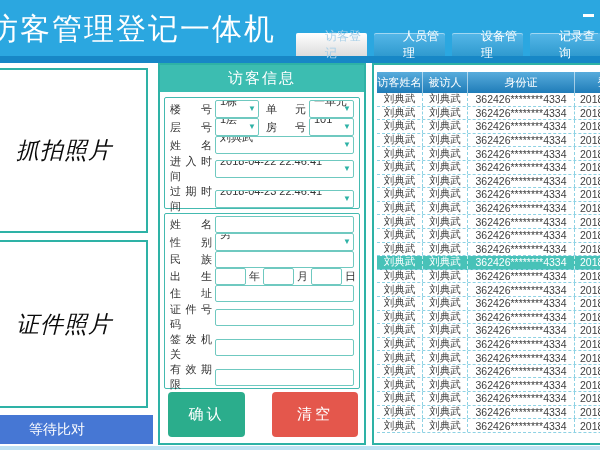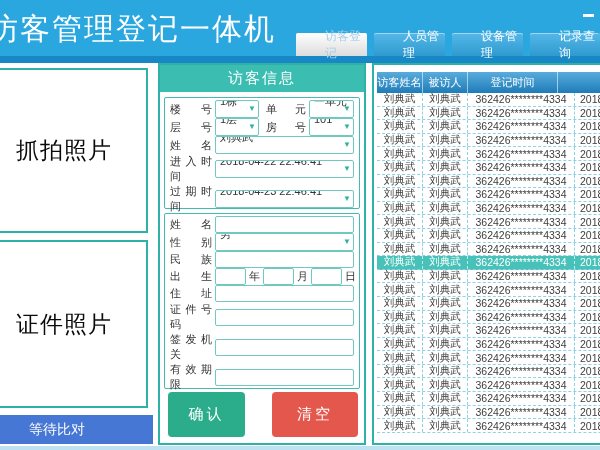--- a/index.html
+++ b/index.html
@@ -19,21 +19,21 @@
          background:linear-gradient(#55B7E8,#2F9ACF); box-shadow:inset 0 1px 0 rgba(255,255,255,.45); cursor:pointer;padding-left:29px; }
   .tab.active { background:linear-gradient(#ffffff,#dcdcdc); color:#A7CFE8; }
   .tab-sliver { position:absolute; left:598px; top:33px; width:10px; height:23px;
          background:linear-gradient(#55B7E8,#2F9ACF); }
 
   
   .photo-box { position:absolute; left:-20px; width:168px; background:#ffffff;
                border:2px solid #2EB2A6; display:flex; align-items:center; justify-content:center; }
   .photo-box.capture { top:68px; height:165px; }
   .photo-box.idcard  { top:240px; height:168px; }
-  .photo-label { font-size:23px; color:#0a0a0a; letter-spacing:1px; }
+  .photo-label { font-size:23px; color:#0a0a0a; letter-spacing:1px;font-style:italic; }
   .status-bar { position:absolute; left:0; top:415px; width:153px; height:29px; background:#4677D4;
                 color:#ffffff; font-size:14px; display:flex; align-items:center; padding-left:29px; }
 
   
   .mid-panel { position:absolute; left:158px; top:63px; width:208px; height:382px;
                border:2px solid #2EB2A6; background:#ffffff; }
   .mid-header { height:27px; background:#3CBDB1; color:#ffffff; font-size:15px;
                 display:flex; align-items:center; justify-content:center; letter-spacing:2px; }
   .fbox { position:absolute; left:4px; right:4px; border:1px solid #44BAB0; border-radius:2px;
           display:flex; flex-direction:column; justify-content:space-evenly; padding:2px 5px; }
@@ -213,20 +213,21 @@
 
     <div class="btn btn-confirm">确认</div>
     <div class="btn btn-clear">清空</div>
   </div>
 
   <div class="right-panel">
     <div class="vtable">
       <div class="thead">
         <div class="th c0">访客姓名</div>
         <div class="th c1">被访人</div>
+        <div class="th c2">身份证</div>
         <div class="th c3">登记时间</div>
       </div>
       <div class="tbody">
           <div class="trow">
             <div class="tcell c0">刘典武</div>
             <div class="tcell c1">刘典武</div>
             <div class="tcell c2">362426********4334</div>
             <div class="tcell c3">2018-0</div>
           </div>
           <div class="trow">

